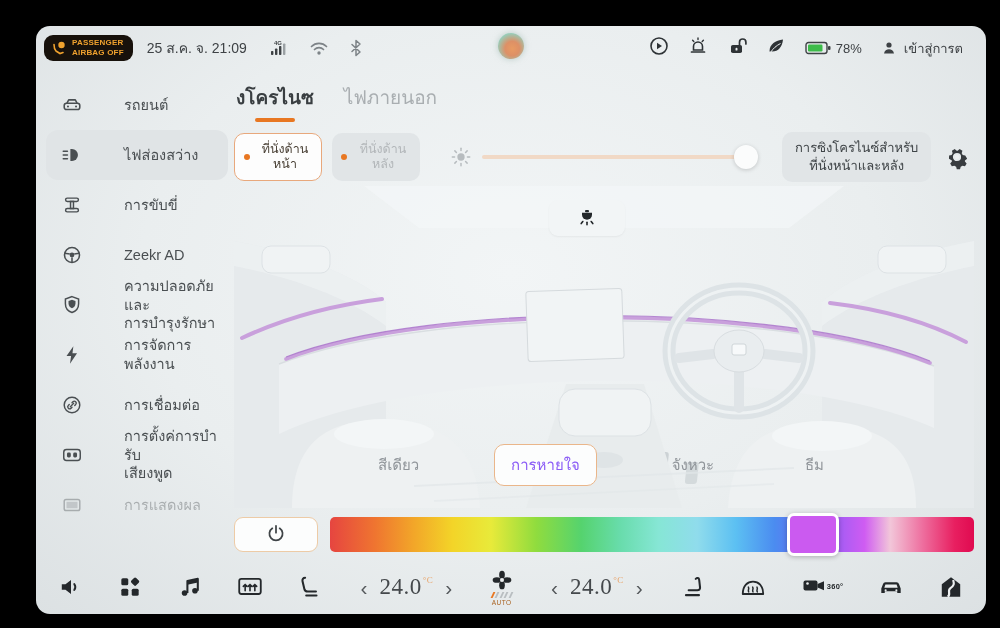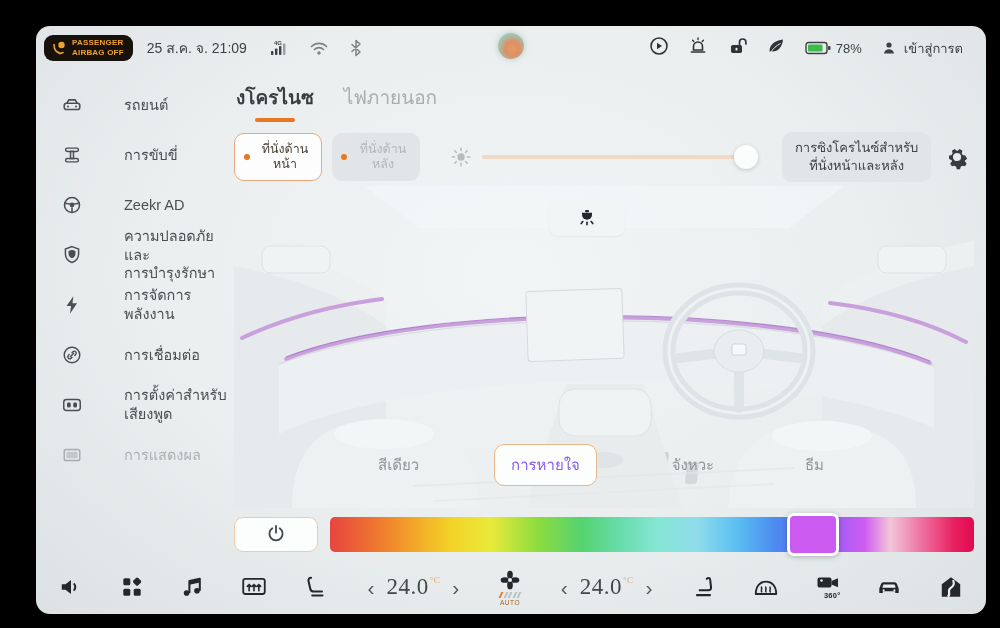--- a/index.html
+++ b/index.html
@@ -80,21 +80,21 @@
     justify-content:space-between; padding:0 22px 6px 22px; }
   .dock-item { display:flex; align-items:center; justify-content:center; }
   .chev { font-size:21px; color:#53575a; padding:0 4px; line-height:1; }
   .temp { display:flex; align-items:flex-start; font-size:23px; color:#44484b; letter-spacing:.5px;font-family:Liberation Serif, serif; }
   .temp .unit { font-size:9px; color:#e8a46a; margin-top:1px; margin-left:1px; }
   .fan-group { display:flex; flex-direction:column; align-items:center; gap:1px; }
   .fan-ticks { display:flex; gap:3px; }
   .fan-ticks i { display:block; width:1.5px; height:6px; background:#b9bec1; transform:skewX(-25deg); }
   .fan-ticks i.on { background:#e87722; }
   .auto-lbl { font-size:6.5px; color:#a8611f; letter-spacing:.5px; }
-  .cam360 { display:flex; flex-direction:column; align-items:flex-end; line-height:1; }
+  .cam360 { display:flex; align-items:center; line-height:1; }
   .cam360 .cl { font-size:7.5px; font-weight:bold; color:#24282b; margin-top:-1px; letter-spacing:.3px; }
 </style>
 </head>
 <body>
 
 <div class="screen">
 
   <div class="statusbar">
     <div class="airbag">
       <svg width="16" height="16" viewBox="0 0 16 16">
@@ -184,20 +184,29 @@
     <div class="side-item">
       <svg width="22" height="22" viewBox="0 0 24 24">
         <rect x="3.5" y="10" width="17" height="7" rx="2.5" stroke="#4a4f52" stroke-width="1.7" fill="none"></rect>
         <path d="M6.5 10l1.9-3.6h7.2L17.5 10" stroke="#4a4f52" stroke-width="1.7" fill="none" stroke-linejoin="round"></path>
         <circle cx="7.6" cy="13.6" r="1.1" fill="#4a4f52"></circle>
         <circle cx="16.4" cy="13.6" r="1.1" fill="#4a4f52"></circle>
       </svg>
       <span class="lbl">รถยนต์</span>
     </div>
 
+    <div class="side-item selected">
+      <svg width="22" height="22" viewBox="0 0 24 24">
+        <path d="M12 5.5a6.5 6.5 0 0 1 0 13h-1.8v-13z" fill="#4a4f52"></path>
+        <line x1="2.5" y1="8" x2="7" y2="8" stroke="#4a4f52" stroke-width="1.7" stroke-linecap="round"></line>
+        <line x1="2.5" y1="12" x2="7" y2="12" stroke="#4a4f52" stroke-width="1.7" stroke-linecap="round"></line>
+        <line x1="2.5" y1="16" x2="7" y2="16" stroke="#4a4f52" stroke-width="1.7" stroke-linecap="round"></line>
+      </svg>
+      <span class="lbl">ไฟส่องสว่าง</span>
+    </div>
 
     <div class="side-item">
       <svg width="22" height="22" viewBox="0 0 24 24">
         <rect x="5" y="4.5" width="14" height="3.6" rx="1.8" stroke="#4a4f52" stroke-width="1.6" fill="none"></rect>
         <rect x="5" y="15.9" width="14" height="3.6" rx="1.8" stroke="#4a4f52" stroke-width="1.6" fill="none"></rect>
         <rect x="10.4" y="8.1" width="3.2" height="7.8" stroke="#4a4f52" stroke-width="1.6" fill="none"></rect>
       </svg>
       <span class="lbl">การขับขี่</span>
     </div>
 
@@ -240,21 +249,21 @@
     </div>
 
 
     <div class="side-item">
       <svg width="22" height="22" viewBox="0 0 24 24">
         <rect x="3" y="6" width="18" height="12" rx="3" stroke="#4a4f52" stroke-width="1.6" fill="none"></rect>
         <rect x="6.5" y="9.3" width="4.2" height="5.4" rx="1.6" fill="#4a4f52"></rect>
         <rect x="13.3" y="9.3" width="4.2" height="5.4" rx="1.6" fill="#4a4f52"></rect>
       </svg>
       <span class="lbl">
-        <div>การตั้งค่าสำหรับ</div>
+        <div>การตั้งค่การบำรับ</div>
         <div>เสียงพูด</div>
       </span>
     </div>
 
     <div class="side-item dim">
       <svg width="22" height="22" viewBox="0 0 24 24">
         <rect x="3.5" y="6" width="17" height="12" rx="2" stroke="#4a4f52" stroke-width="1.6" fill="none"></rect>
         <rect x="6" y="8.5" width="12" height="7" fill="#4a4f52" opacity=".55"></rect>
       </svg>
       <span class="lbl">การแสดงผล</span>

